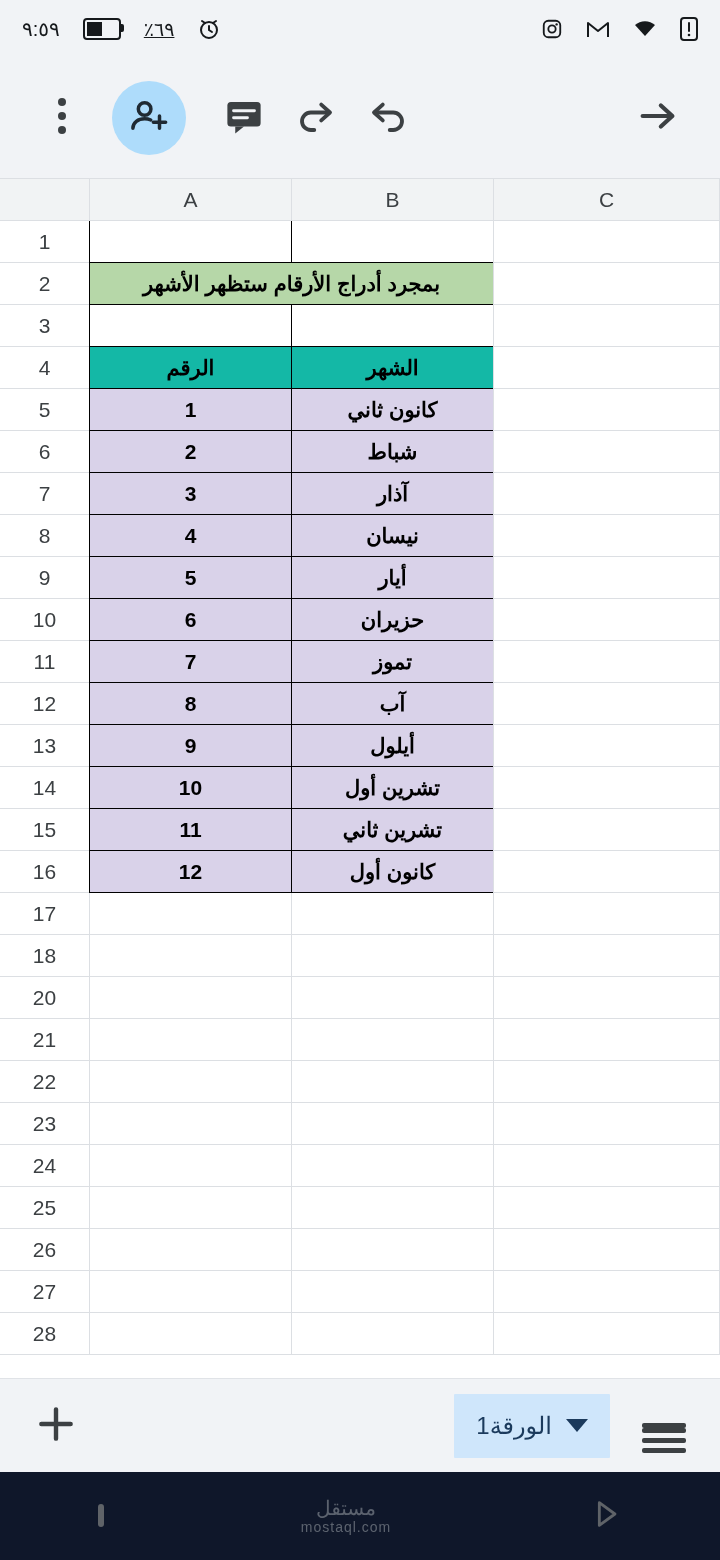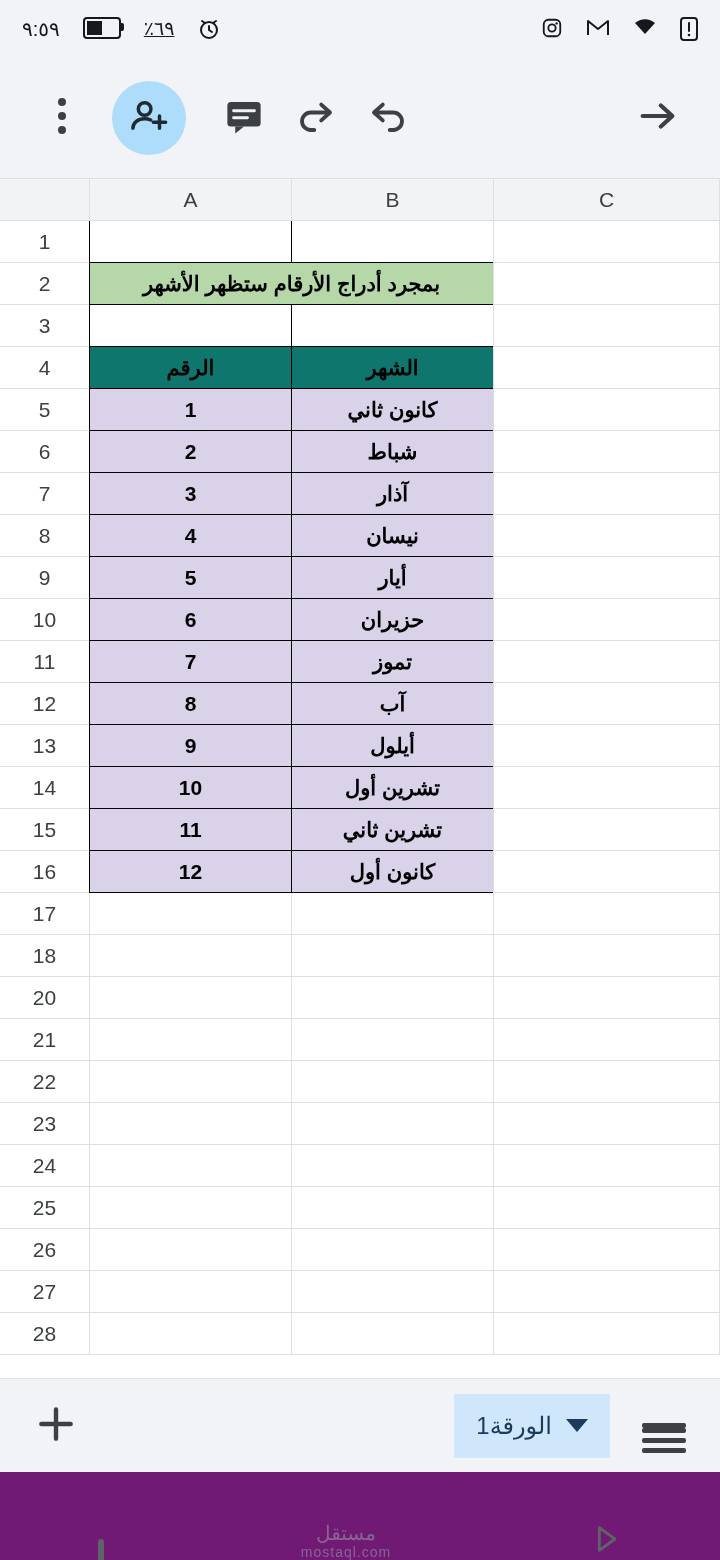--- a/index.html
+++ b/index.html
@@ -21,21 +21,21 @@
     background: #f1f3f6;
     display: flex;
     align-items: center;
     justify-content: space-between;
     padding: 0 22px;
     box-sizing: border-box;
     direction: ltr;
   }
   .status-left, .status-right {
     display: flex;
-    align-items: flex-start;
+    align-items: center;
     gap: 23px;
   }
   .status-time {
     font-size: 20px;
     color: #16191c;
     letter-spacing: .5px;
     font-family: "Liberation Sans", sans-serif;
   }
   .status-battery-pct {
     font-size: 19px;
@@ -146,21 +146,21 @@
     border-left: 1px solid #c8cccf;
   }
   .cell-banner {
     background: #b6d7a8;
     font-weight: bold;
     color: #000;
     font-size: 20px;
     border: 1px solid #000 !important;
   }
   .cell-header {
-    background: #0f766e;
+    background: #14b8a6;
     font-weight: bold;
     color: #000;
     font-size: 21px;
     border: 1px solid #000 !important;
   }
   .cell-data {
     background: #d9d2e9;
     font-weight: bold;
     color: #000;
     font-size: 21px;
@@ -212,23 +212,23 @@
     display: block;
     width: 44px; height: 5px;
     background: #3c4043;
     margin: 5px 0;
     border-radius: 2px;
   }
 
   
   .navbar {
     height: 88px;
-    background: #701a75;
-    display: flex;
-    align-items: flex-end;
+    background: #0f172a;
+    display: flex;
+    align-items: center;
     justify-content: space-around;
     direction: ltr;
     position: relative;
   }
   .nav-square {
     width: 30px; height: 30px;
     border: 3px solid #5f6368;
     border-radius: 3px;
   }
   .watermark {

